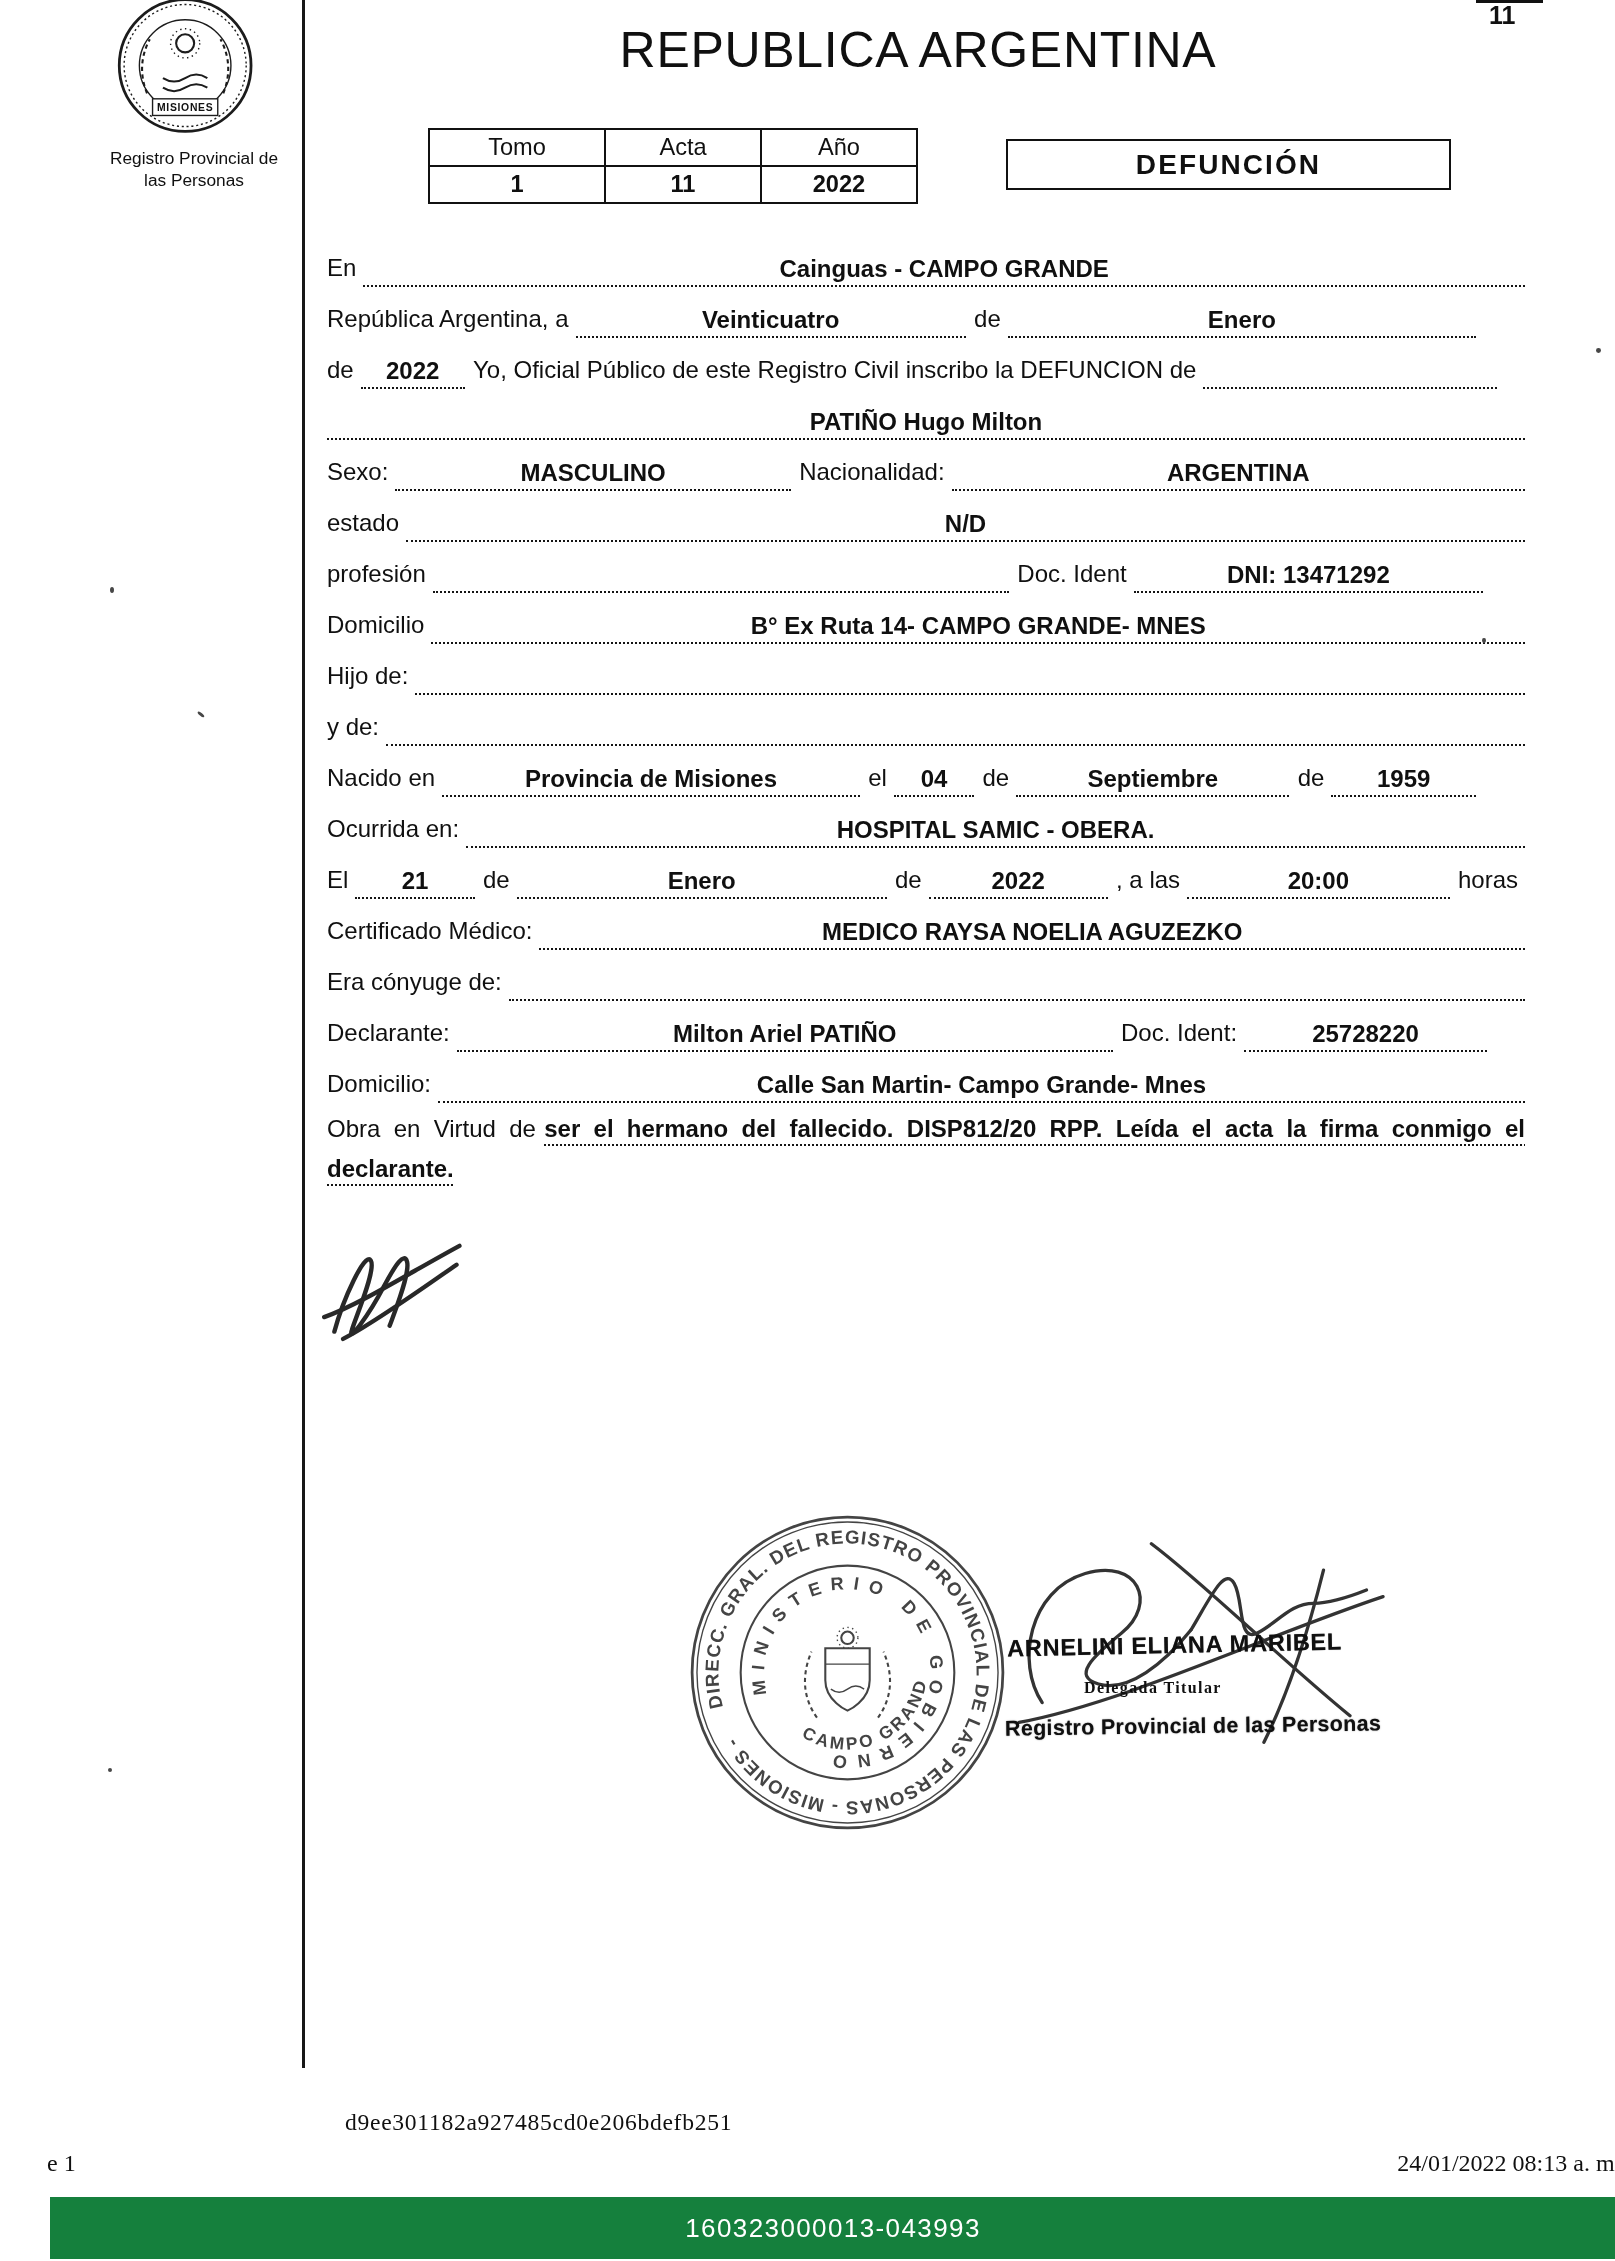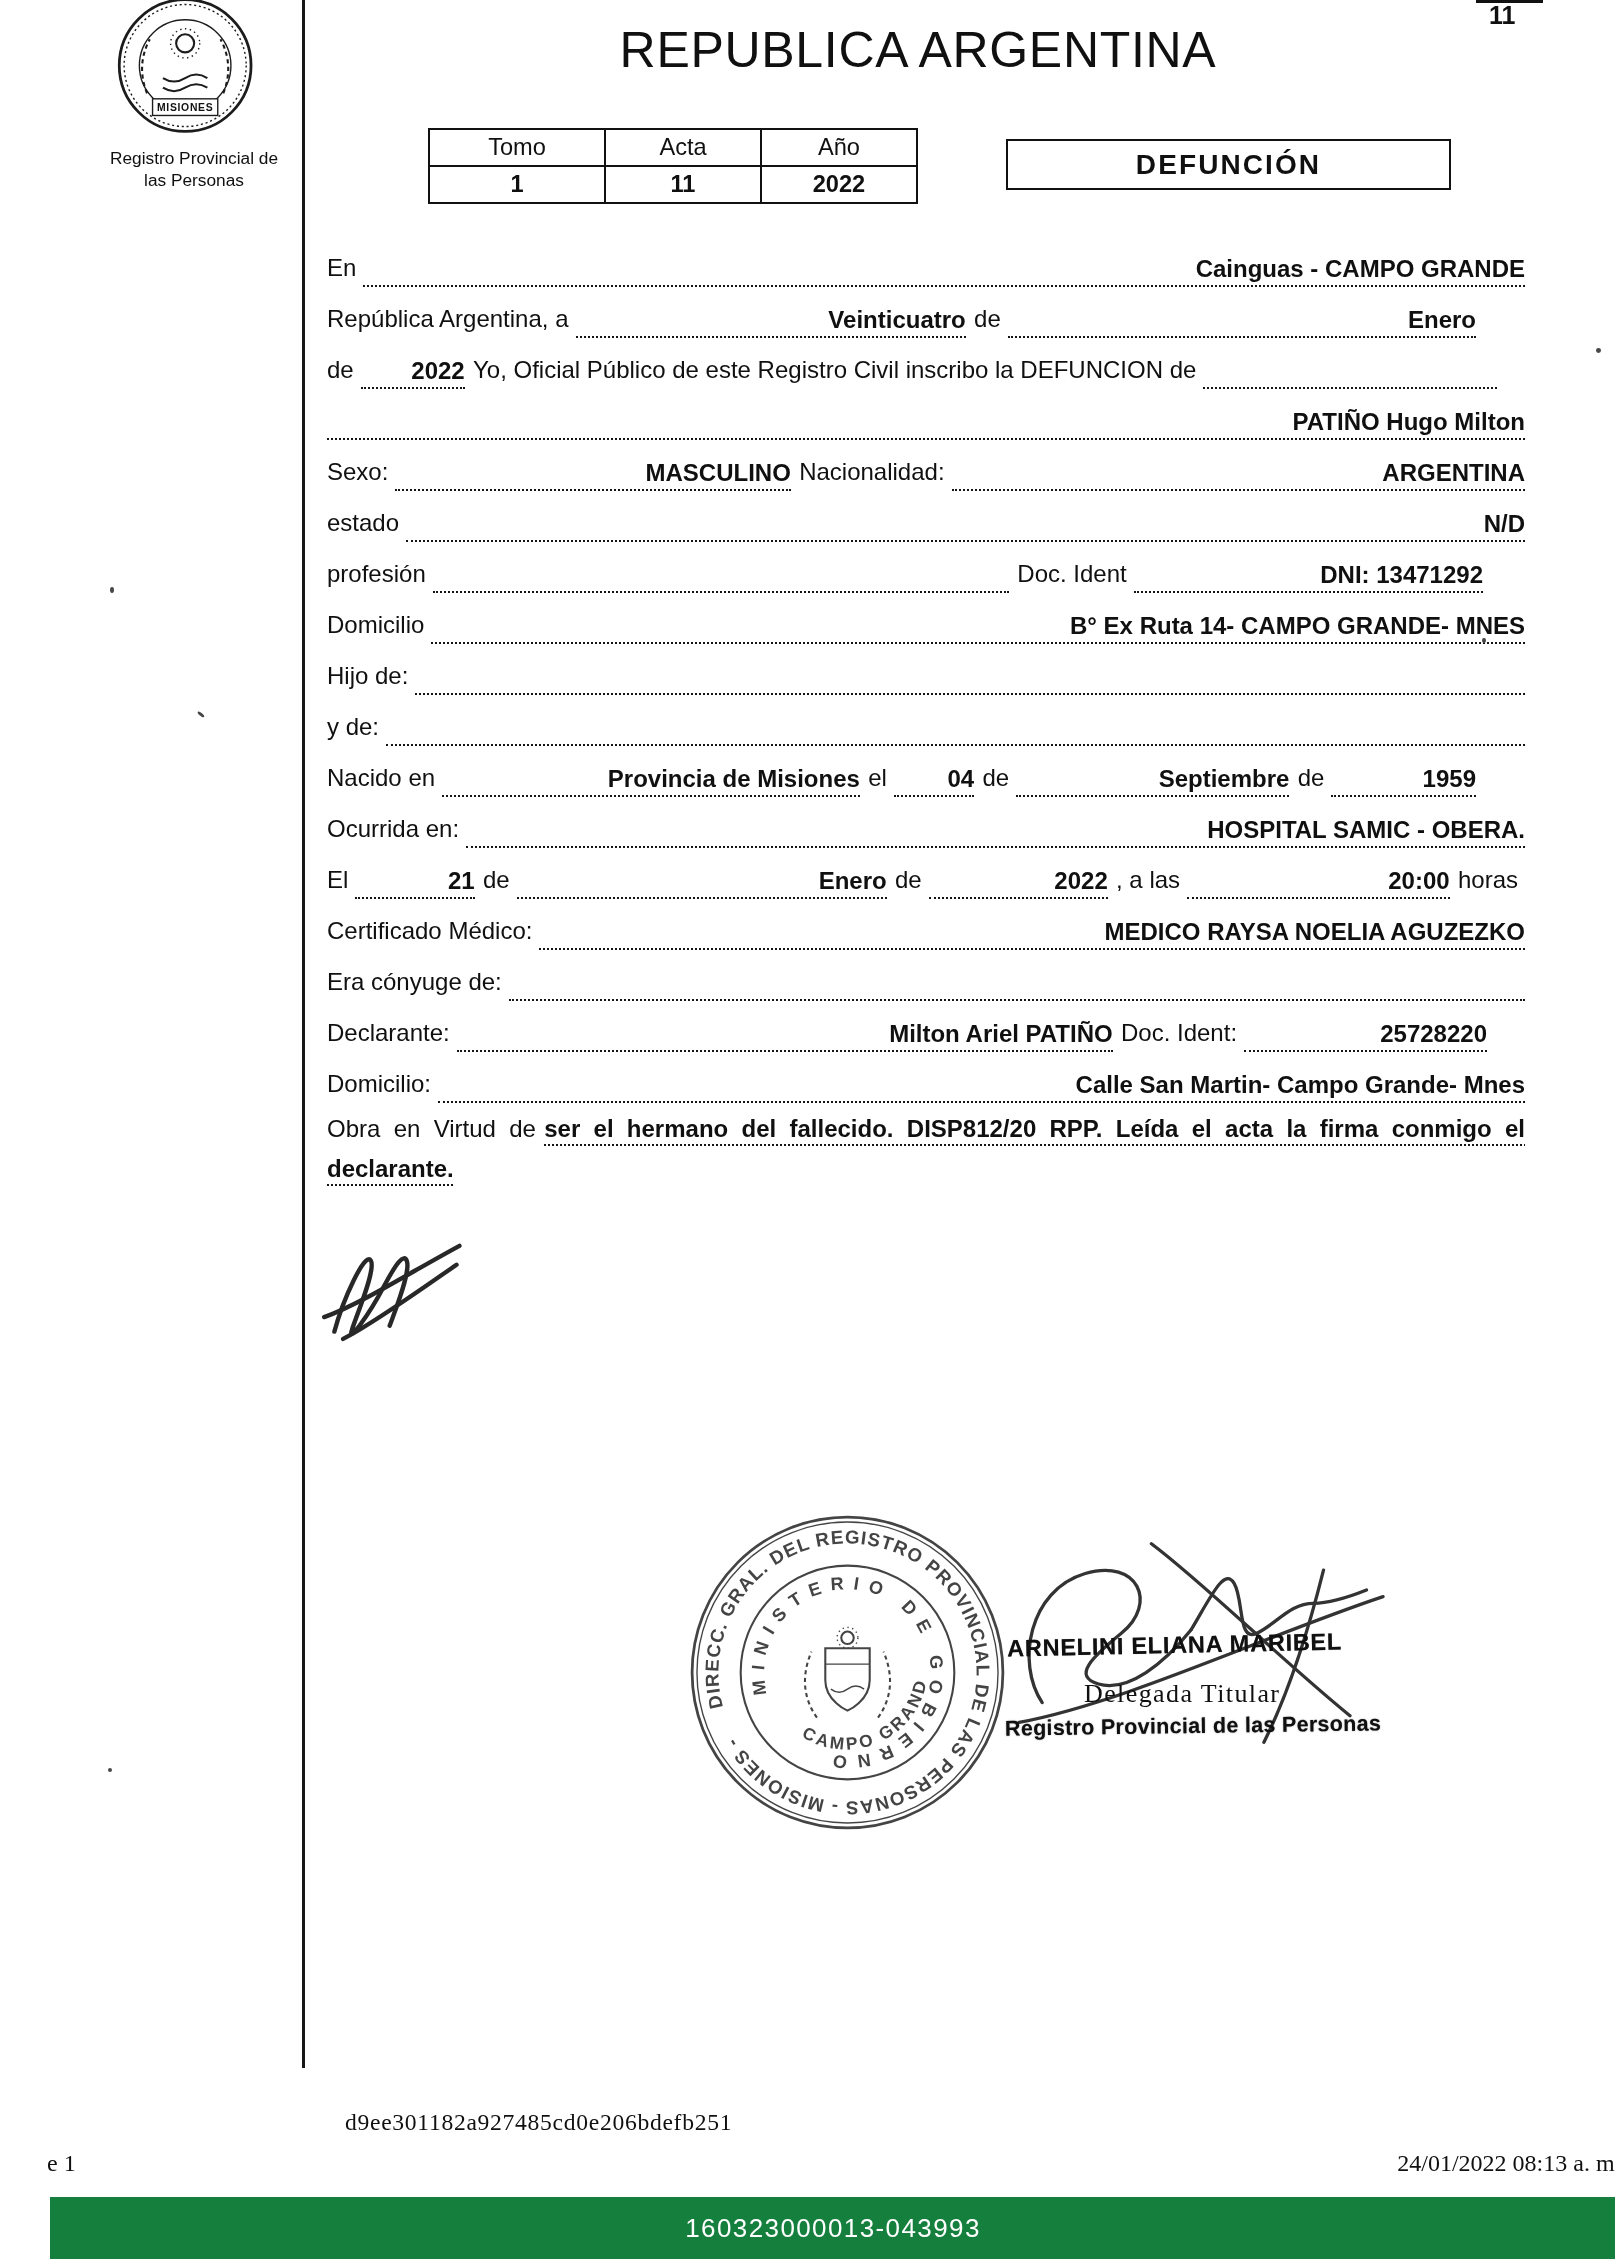--- a/index.html
+++ b/index.html
@@ -17,32 +17,32 @@
   .records-table td{border:2.1px solid #111;text-align:center;font-size:23.6px;height:35px;padding:0 13px;}
   .records-table .hdr td{font-weight:400;}
   .records-table .val td{font-weight:700;}
   .c1{width:148px}.c2{width:128px}.c3{width:128px}
   .def-box{position:absolute;left:1006px;top:139px;width:441px;height:47px;border:2.1px solid #111;
         display:flex;align-items:center;justify-content:center;font-size:28px;font-weight:bold;letter-spacing:2.1px;}
   .form{position:absolute;left:319px;top:236px;width:1198px;font-size:24px;line-height:28px;margin-left:8px;}
   .row{display:flex;align-items:flex-end;height:51px;}
   .lbl{white-space:nowrap;padding:0 7px 4.9px 0;}
   .lbl.mid{padding-left:8.3px;}
-  .fill{flex:1;border-bottom:2.8px dotted #141414;text-align:right;font-weight:bold;
+  .fill{flex:1;border-bottom:2.8px dotted #141414;text-align:center;font-weight:bold;
         white-space:nowrap;padding-bottom:2.1px;min-width:28px;}
   .obra{margin-top:5.6px;line-height:40px;text-align:justify;}
   .obra .pre{margin-right:8.3px;}
   .obra .bold-u{font-weight:bold;text-decoration:underline dotted #141414 2.4px;text-underline-offset:7.6px;}
   .sig-small{position:absolute;left:314px;top:1229px;}
   .seal{position:absolute;left:681px;top:1506px;opacity:.88;}
   .sig-big{position:absolute;left:966px;top:1504px;}
   .stamp-name{position:absolute;left:1007px;top:1632px;font-size:23.6px;font-weight:bold;
         letter-spacing:0.7px;transform:rotate(-1.2deg);text-shadow:0 0 0.7px rgba(0,0,0,.6);}
-  .stamp-role{position:absolute;left:1084px;top:1679px;font-size:26px;
-        font-family:"Liberation Serif",serif;letter-spacing:1.4px;}
+  .stamp-role{position:absolute;left:1084px;top:1679px;font-size:16px;
+        font-family:"Liberation Serif",serif;letter-spacing:1.4px;font-weight:bold;}
   .stamp-org{position:absolute;left:1005px;top:1714px;font-size:21.5px;font-weight:bold;
         letter-spacing:0.3px;transform:rotate(-.8deg);text-shadow:0 0 1.4px rgba(0,0,0,.5);}
   .hash{position:absolute;left:345px;top:2109px;font-size:23.6px;font-family:"Liberation Serif",serif;letter-spacing:0.7px;}
   .pageno{position:absolute;left:0px;top:2150px;font-size:24px;font-family:"Liberation Serif",serif;padding-left:47px;}
   .datetime{position:absolute;right:1.4px;top:2150px;font-size:24px;font-family:"Liberation Serif",serif;}
   .bar{position:absolute;left:50px;right:0;top:2197px;height:62px;background:#15803d;
         display:flex;align-items:center;justify-content:center;}
   .bar span{color:#fff;font-size:26px;letter-spacing:1.4px;}
   .dot{position:absolute;background:#474747;border-radius:50%;}
 </style>

